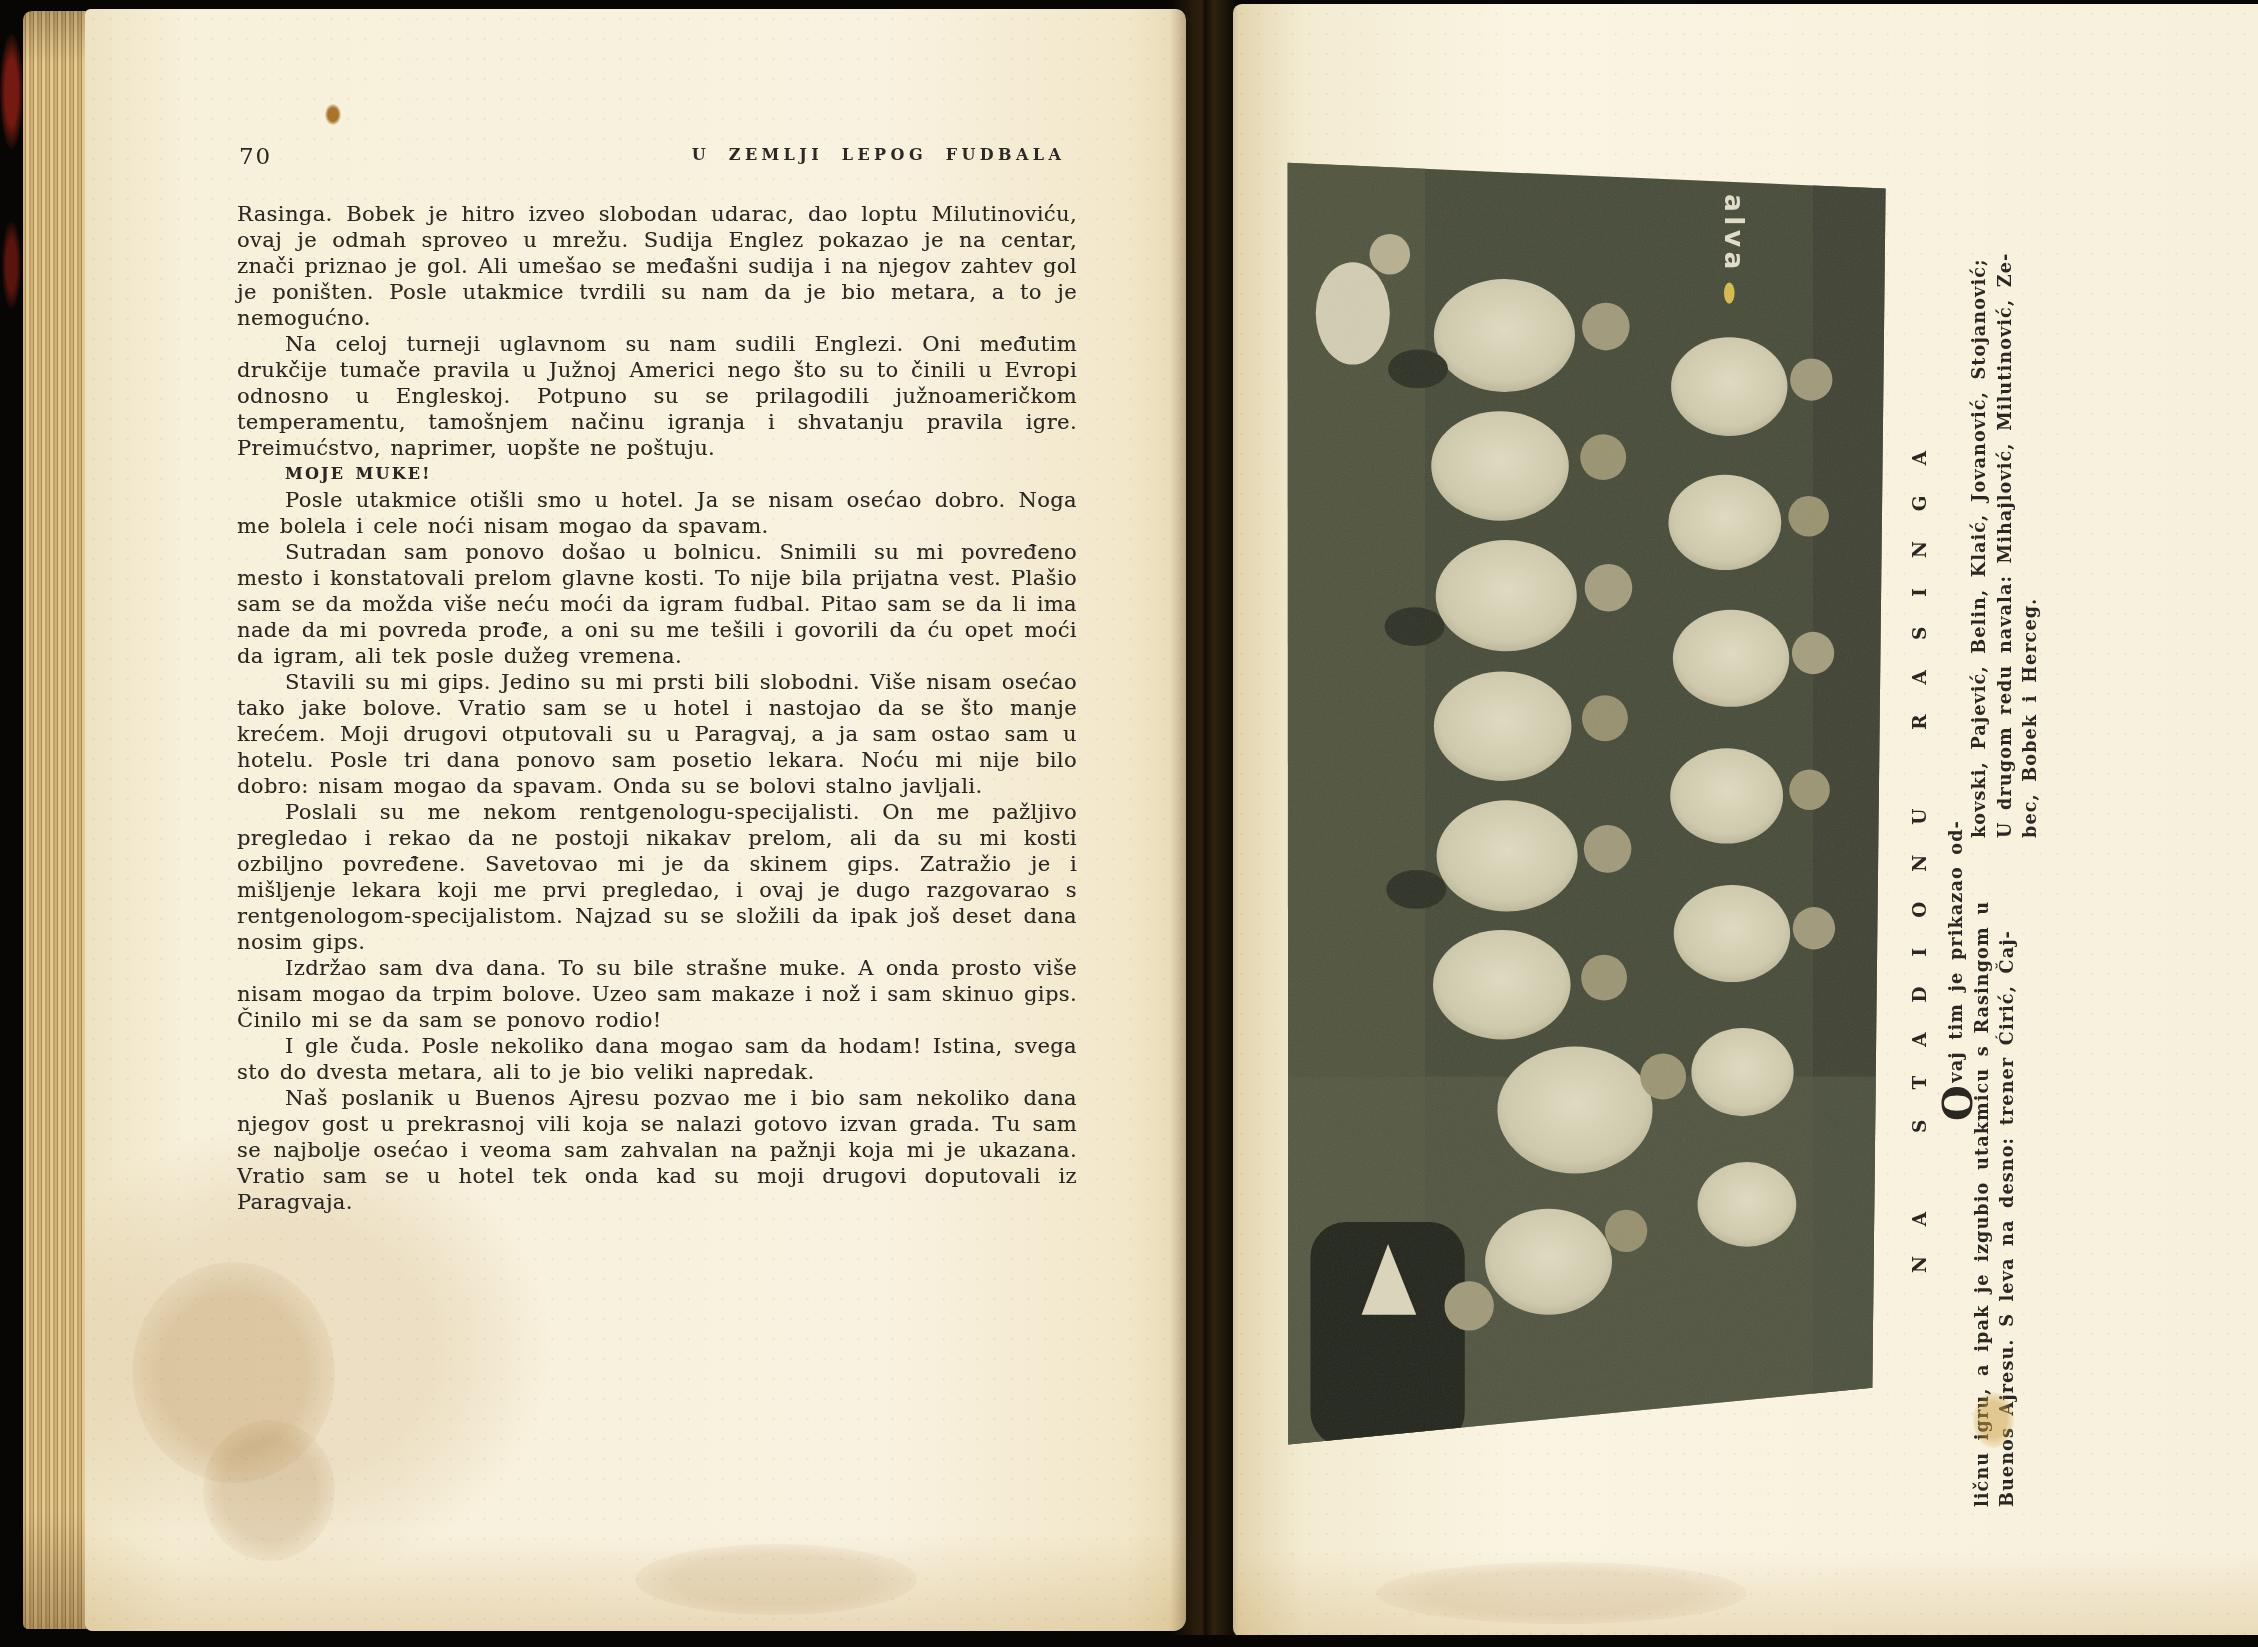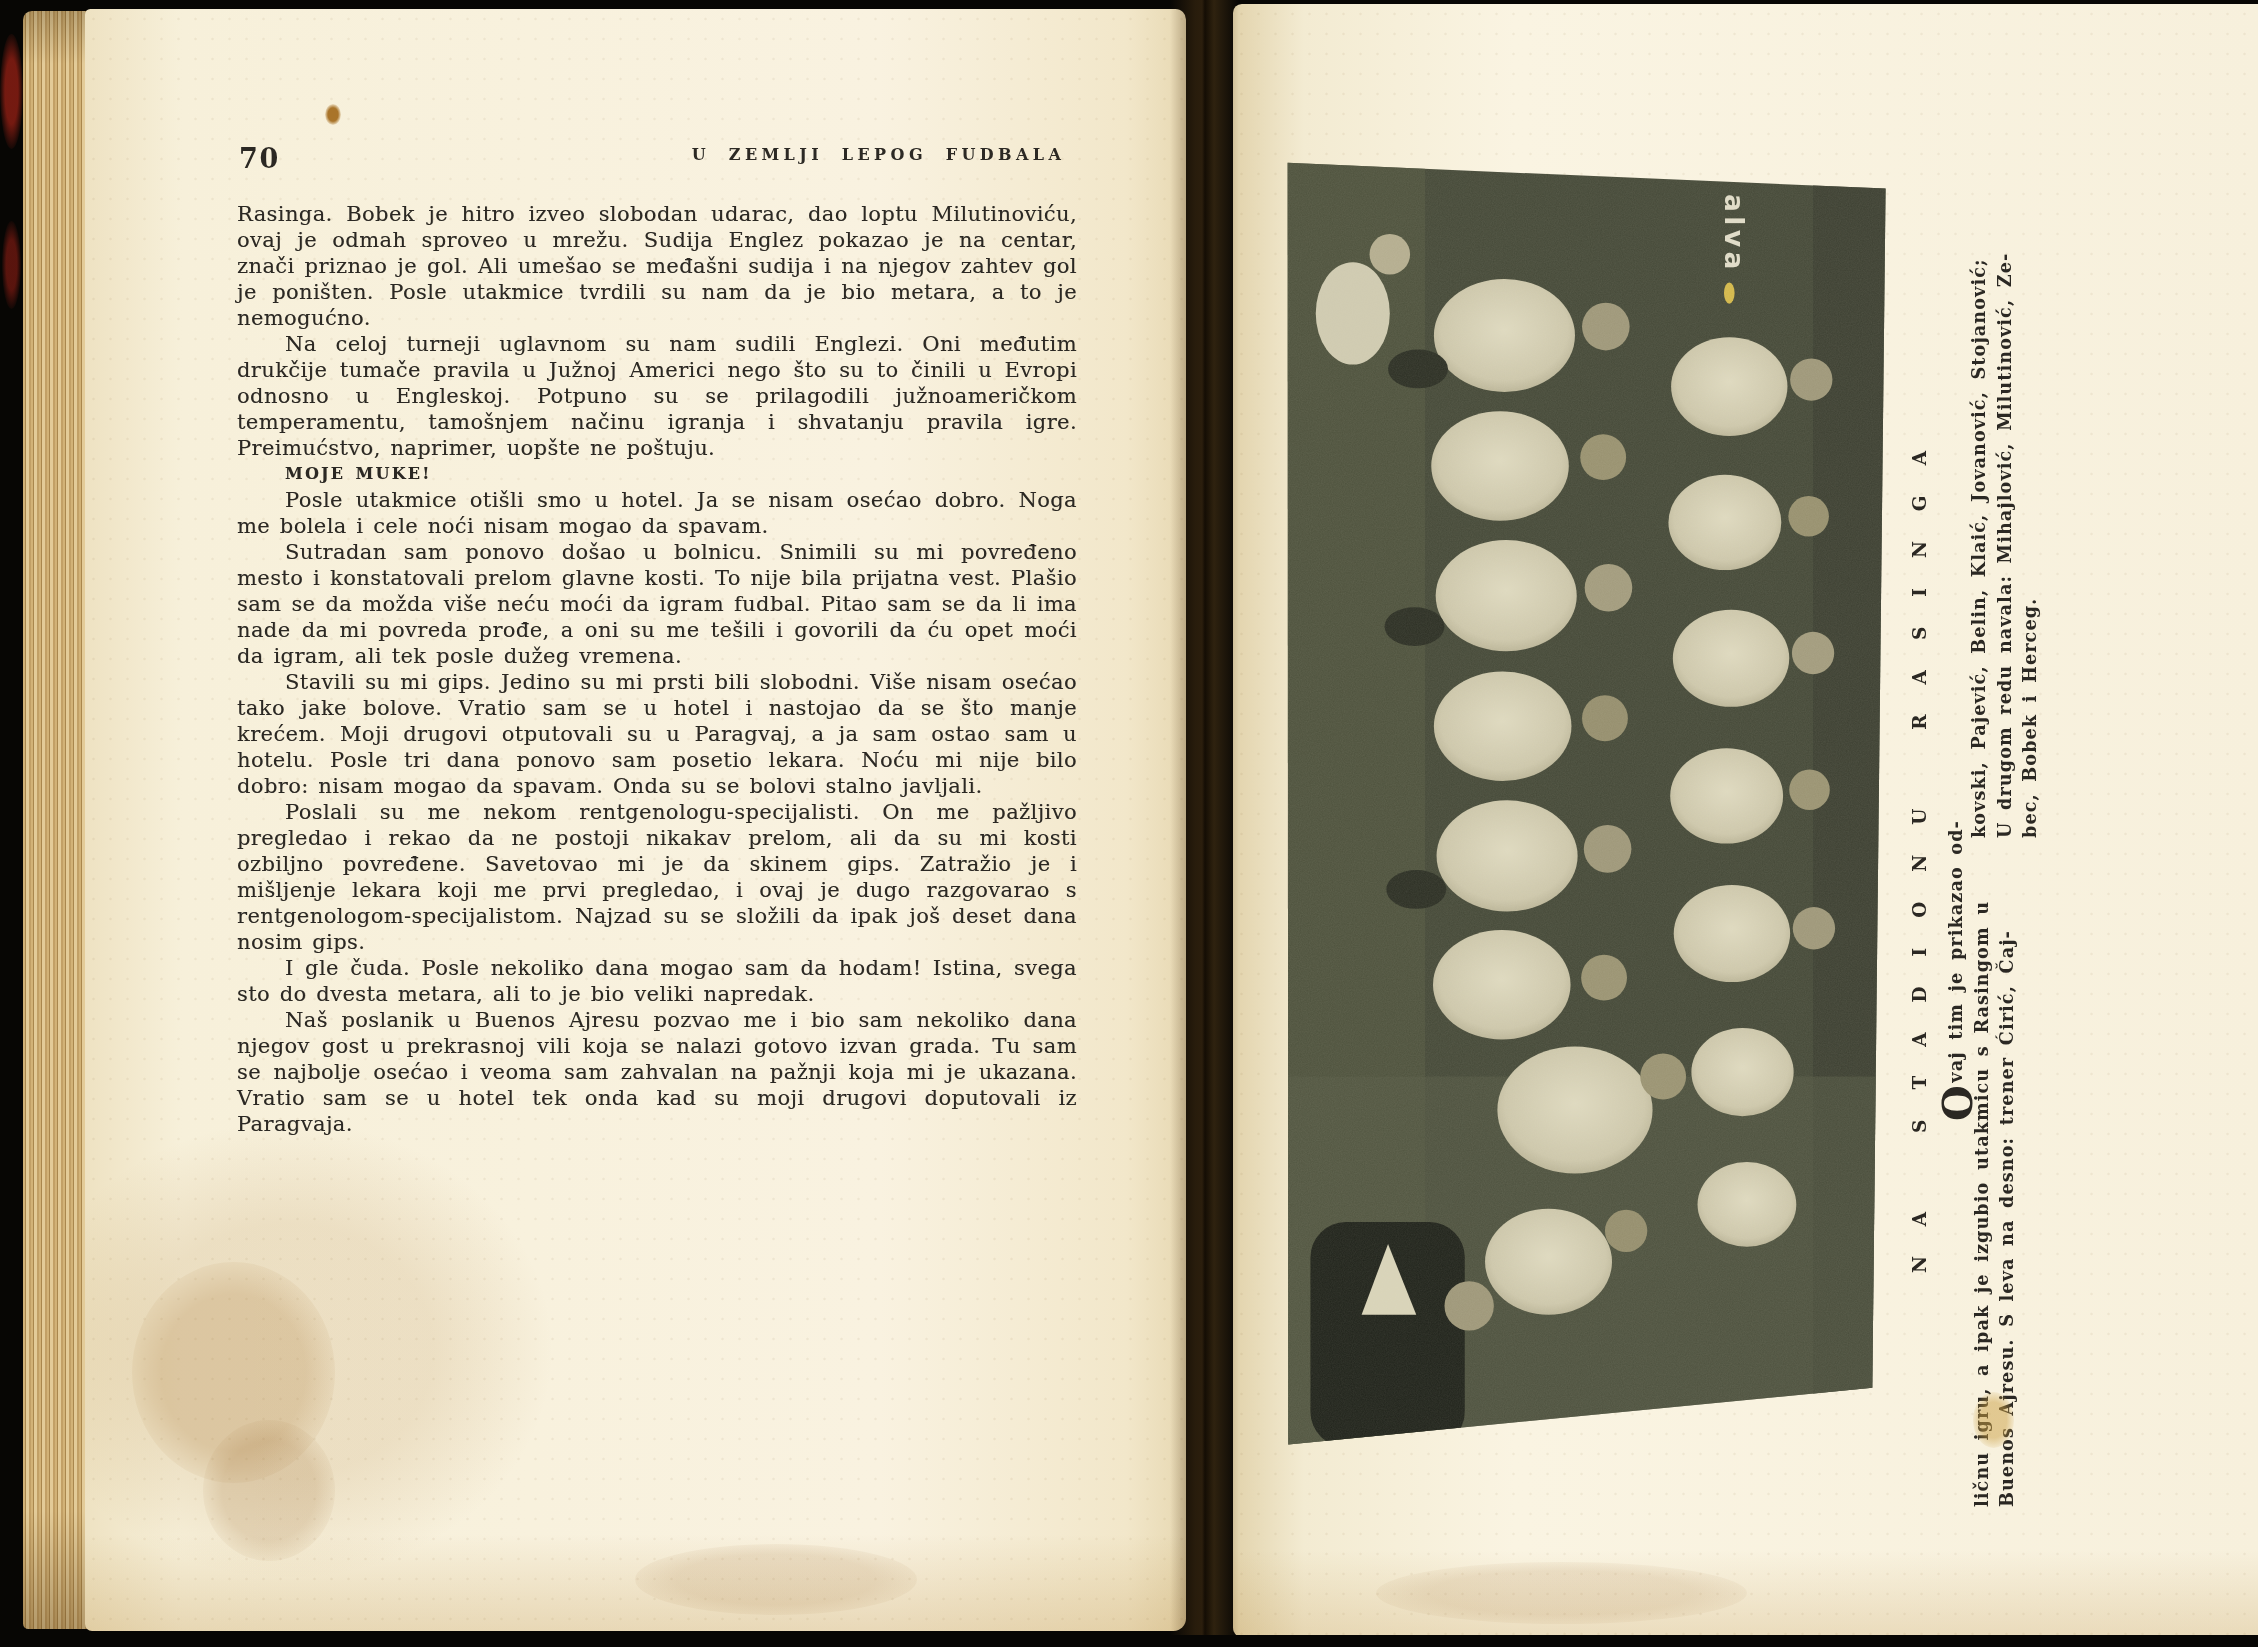--- a/index.html
+++ b/index.html
@@ -53,21 +53,21 @@
   .gutter {
     position:absolute; left:1170px; top:0; width:69px; height:1647px; z-index:3;
     background:linear-gradient(90deg, rgba(70,48,16,0) 0, rgba(80,55,22,.45) 25px,
       #2b1e0d 32px, #140d04 35px, rgba(86,62,26,.5) 44px, rgba(70,48,16,0) 69px);
   }
   .bottom-strip { position:absolute; left:0; bottom:0; width:2258px; height:12.4px; background:#070604; z-index:4; }
 
   
   .pagenum {
     position:absolute; left:154px; top:134px;
-    font-size:27px; font-weight:bold; color:#2b2823; letter-spacing:1.8px;
+    font-size:23px; font-weight:normal; color:#2b2823; letter-spacing:1.8px;
   }
   .running-header {
     position:absolute; left:476px; top:136px; width:635px; text-align:center;
     font-size:16px; font-weight:bold; color:#2c2924; letter-spacing:4.4px; word-spacing:8.8px;
   }
   .body-col {
     position:absolute; left:152px; top:192px; width:840px;
     font-size:21px; line-height:26px; color:#2b2823;
     text-align:justify; letter-spacing:0.4px; word-spacing:2.6px;
     text-shadow:0.3px 0.3px 0 rgba(43,39,34,.35);
@@ -144,20 +144,21 @@
     <div class="running-header">U ZEMLJI LEPOG FUDBALA</div>
 
     <div class="body-col">
       <p class="no-indent">Rasinga. Bobek je hitro izveo slobodan udarac, dao loptu Milutinoviću, ovaj je odmah sproveo u mrežu. Sudija Englez pokazao je na centar, znači priznao je gol. Ali umešao se međašni sudija i na njegov zahtev gol je poništen. Posle utakmice tvrdili su nam da je bio metara, a to je nemogućno.</p>
       <p>Na celoj turneji uglavnom su nam sudili Englezi. Oni međutim drukčije tumače pravila u Južnoj Americi nego što su to činili u Evropi odnosno u Engleskoj. Potpuno su se prilagodili južnoameričkom temperamentu, tamošnjem načinu igranja i shvatanju pravila igre. Preimućstvo, naprimer, uopšte ne poštuju.</p>
       <p class="section-heading">MOJE MUKE!</p>
       <p>Posle utakmice otišli smo u hotel. Ja se nisam osećao dobro. Noga me bolela i cele noći nisam mogao da spavam.</p>
       <p>Sutradan sam ponovo došao u bolnicu. Snimili su mi povređeno mesto i konstatovali prelom glavne kosti. To nije bila prijatna vest. Plašio sam se da možda više neću moći da igram fudbal. Pitao sam se da li ima nade da mi povreda prođe, a oni su me tešili i govorili da ću opet moći da igram, ali tek posle dužeg vremena.</p>
       <p>Stavili su mi gips. Jedino su mi prsti bili slobodni. Više nisam osećao tako jake bolove. Vratio sam se u hotel i nastojao da se što manje krećem. Moji drugovi otputovali su u Paragvaj, a ja sam ostao sam u hotelu. Posle tri dana ponovo sam posetio lekara. Noću mi nije bilo dobro: nisam mogao da spavam. Onda su se bolovi stalno javljali.</p>
       <p>Poslali su me nekom rentgenologu-specijalisti. On me pažljivo pregledao i rekao da ne postoji nikakav prelom, ali da su mi kosti ozbiljno povređene. Savetovao mi je da skinem gips. Zatražio je i mišljenje lekara koji me prvi pregledao, i ovaj je dugo razgovarao s rentgenologom-specijalistom. Najzad su se složili da ipak još deset dana nosim gips.</p>
+      <p>Izdržao sam dva dana. To su bile strašne muke. A onda prosto više nisam mogao da trpim bolove. Uzeo sam makaze i nož i sam skinuo gips. Činilo mi se da sam se ponovo rodio!</p>
       <p>I gle čuda. Posle nekoliko dana mogao sam da hodam! Istina, svega sto do dvesta metara, ali to je bio veliki napredak.</p>
       <p>Naš poslanik u Buenos Ajresu pozvao me i bio sam nekoliko dana njegov gost u prekrasnoj vili koja se nalazi gotovo izvan grada. Tu sam se najbolje osećao i veoma sam zahvalan na pažnji koja mi je ukazana. Vratio sam se u hotel tek onda kad su moji drugovi doputovali iz Paragvaja.</p>
     </div>
   </div>
 
   <div class="page page-right"></div>
 
   <div class="photo-wrap">
     <svg viewBox="0 0 685 1460" preserveAspectRatio="none">
       <defs>

